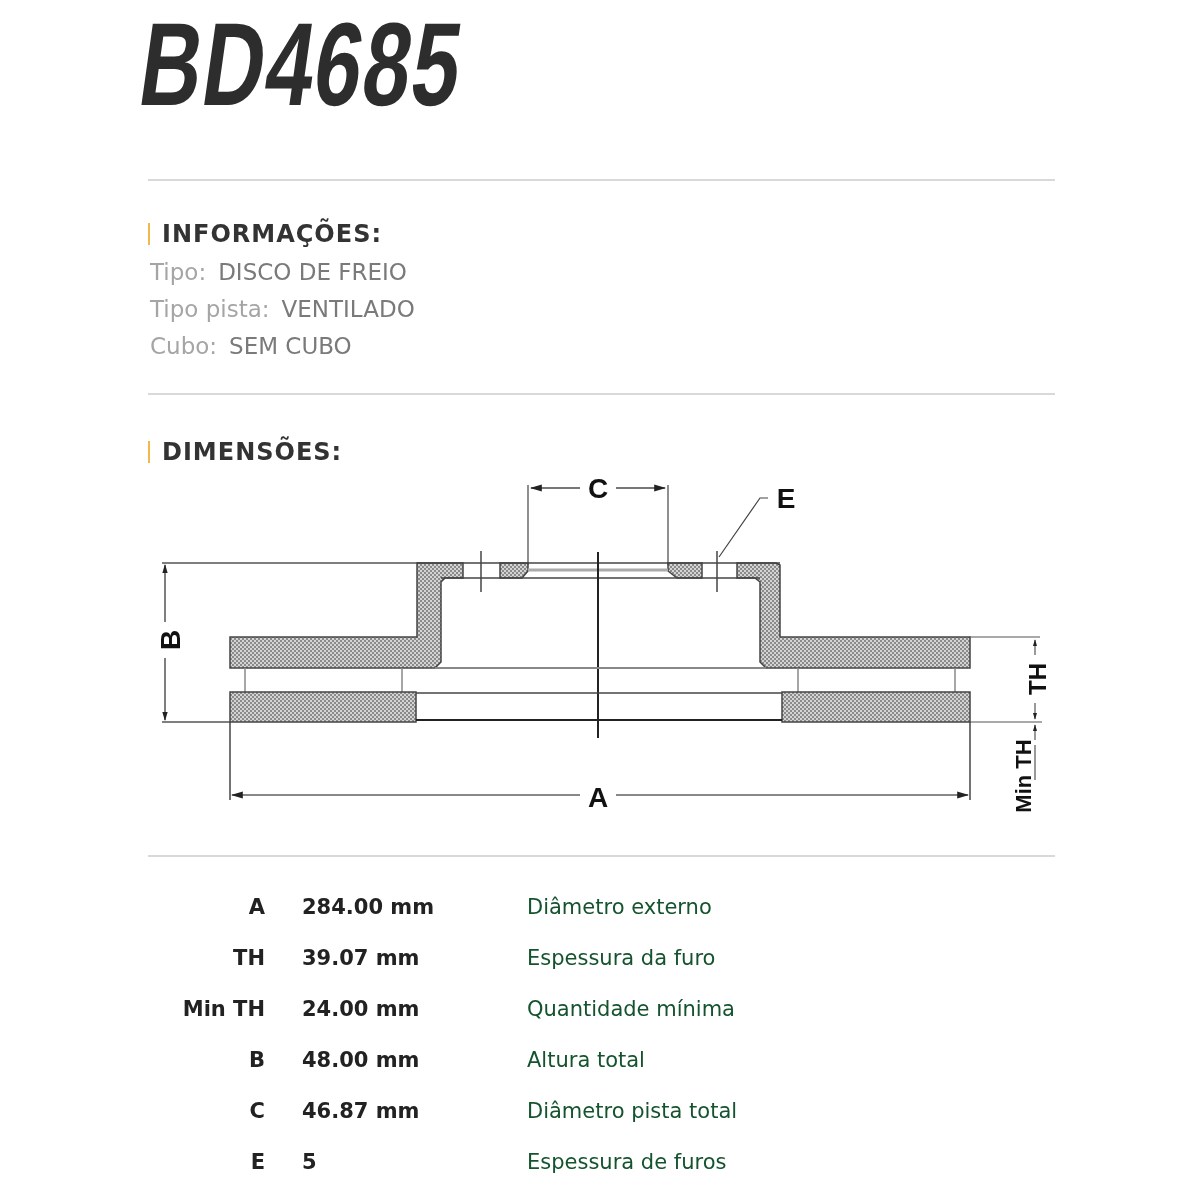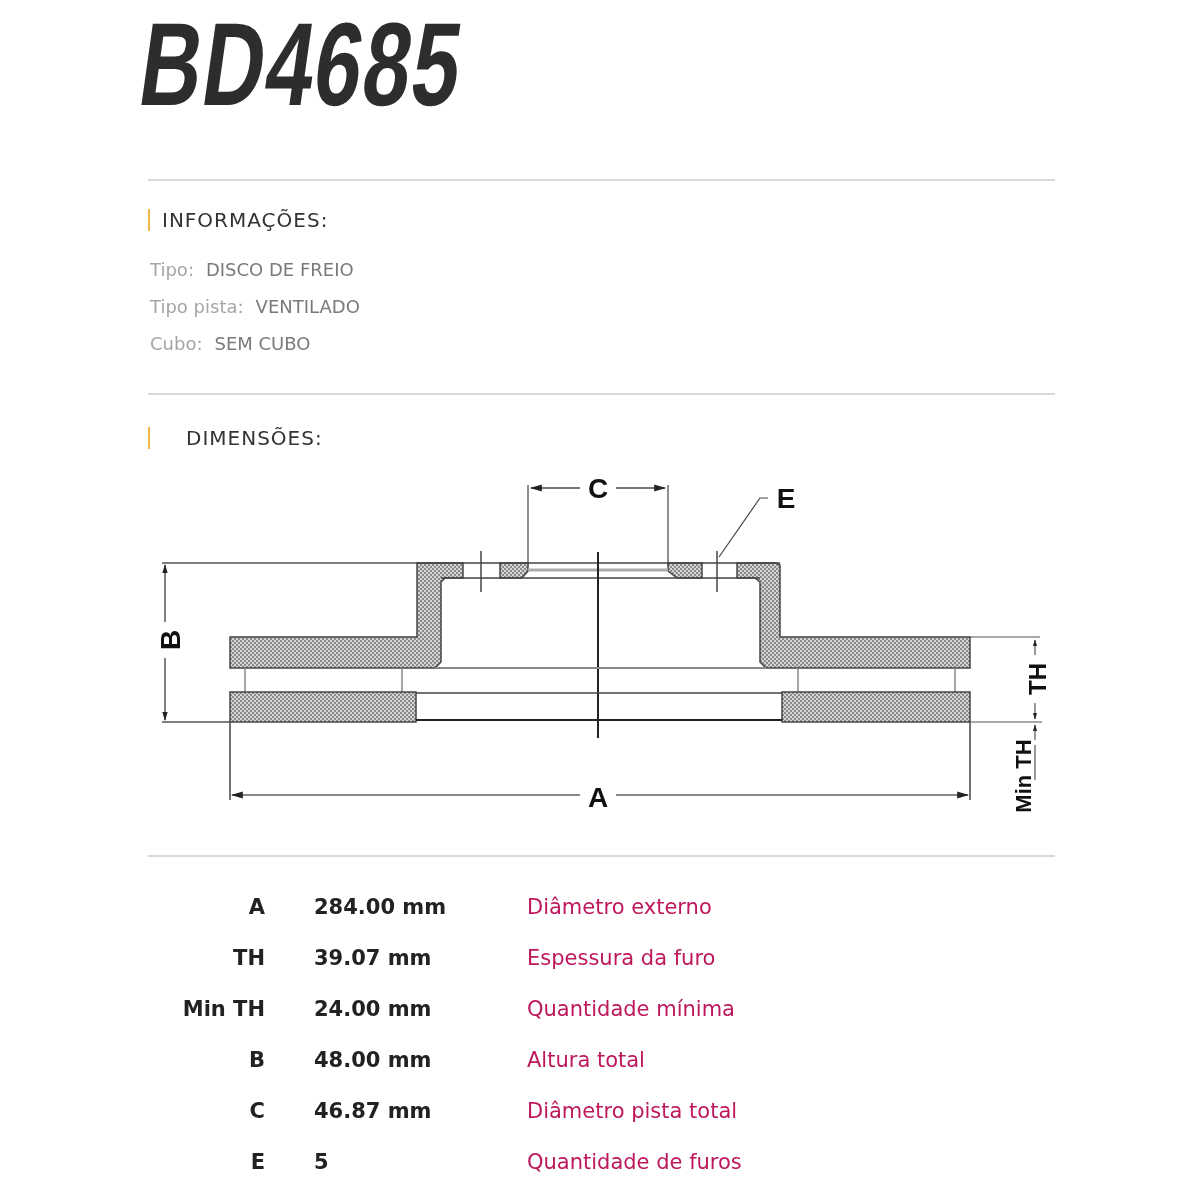--- a/index.html
+++ b/index.html
@@ -8,34 +8,34 @@
     .title {
       position: absolute; left: 150px; top: 4px;
       font-family: "Liberation Sans", sans-serif;
       font-weight: bold; font-size: 118px; line-height: 120px;
       color: #2d2d2d; letter-spacing: 2px;
       transform: skewX(-8deg) scaleX(0.72); transform-origin: left top;
     }
 
     .divider { position: absolute; left: 148px; width: 907px; height: 2px; background: #d9d9d9; }
 
-    .section-heading { position: absolute; left: 148px; font-size: 20px; font-weight: normal; color: #333; letter-spacing: 1px; display: flex; align-items: center; }
+    .section-heading { position: absolute; left: 148px; font-size: 24px; font-weight: bold; color: #333; letter-spacing: 1px; display: flex; align-items: center; margin-top: 12px; }
     .section-heading .bar { width: 2px; height: 22px; background: #f2b84b; margin-right: 12px; display: inline-block; }
 
-    .info-row { position: absolute; left: 150px; font-size: 18px; display: flex; gap: 12px; align-items: center; }
+    .info-row { position: absolute; left: 150px; font-size: 23px; display: flex; gap: 12px; align-items: center; }
     .info-row .lbl { color: #a5a5a5; }
     .info-row .val { color: #7a7a7a; font-weight: normal; }
 
     .diagram { position: absolute; left: 140px; top: 470px; }
 
     .dim-table { position: absolute; left: 140px; top: 890px; }
     .dim-row { position: absolute; left: 0; height: 40px; width: 700px; font-size: 21px; }
     .dim-row .k { position: absolute; right: 575px; color: #222; font-weight: bold; white-space: nowrap; }
-    .dim-row .v { position: absolute; left: 174px; color: #222; font-weight: bold; white-space: nowrap; }
-    .dim-row .d { position: absolute; left: 387px; color: #be185d; white-space: nowrap; text-align: center; }
+    .dim-row .v { position: absolute; left: 162px; color: #222; font-weight: bold; white-space: nowrap; }
+    .dim-row .d { position: absolute; left: 387px; color: #14532d; white-space: nowrap; text-align: center; }
   </style>
 </head>
 <body>
 
 <div class="title">BD4685</div>
 
 <div class="divider" style="top:179px;"></div>
 
 <div class="section-heading" style="top:208px;">
   <span class="bar"></span>
@@ -50,21 +50,21 @@
   <span class="lbl">Tipo pista:</span>
   <span class="val">VENTILADO</span>
 </div>
 <div class="info-row" style="top:333px;">
   <span class="lbl">Cubo:</span>
   <span class="val">SEM CUBO</span>
 </div>
 
 <div class="divider" style="top:393px;"></div>
 
-<div class="section-heading" style="top:426px;gap:24px;">
+<div class="section-heading" style="top:426px;">
   <span class="bar"></span>
   <span>DIMENSÕES:</span>
 </div>
 
 <svg class="diagram" width="920" height="370" viewBox="140 470 920 370" xmlns="http://www.w3.org/2000/svg">
   <defs>
     <pattern id="hatch" width="4" height="4" patternUnits="userSpaceOnUse">
       <rect width="4" height="4" fill="#d4d4d4"></rect>
       <rect width="2" height="2" fill="#8a8a8a"></rect>
       <rect x="2" y="2" width="2" height="2" fill="#8a8a8a"></rect>
@@ -161,15 +161,15 @@
     <span class="d">Altura total</span>
   </div>
   <div class="dim-row" style="top:209px;">
     <span class="k">C</span>
     <span class="v">46.87 mm</span>
     <span class="d">Diâmetro pista total</span>
   </div>
   <div class="dim-row" style="top:260px;">
     <span class="k">E</span>
     <span class="v">5</span>
-    <span class="d">Quantidade de furos</span>
+    <span class="d">Espessura de furos</span>
   </div>
 </div>
 
 </body></html>

